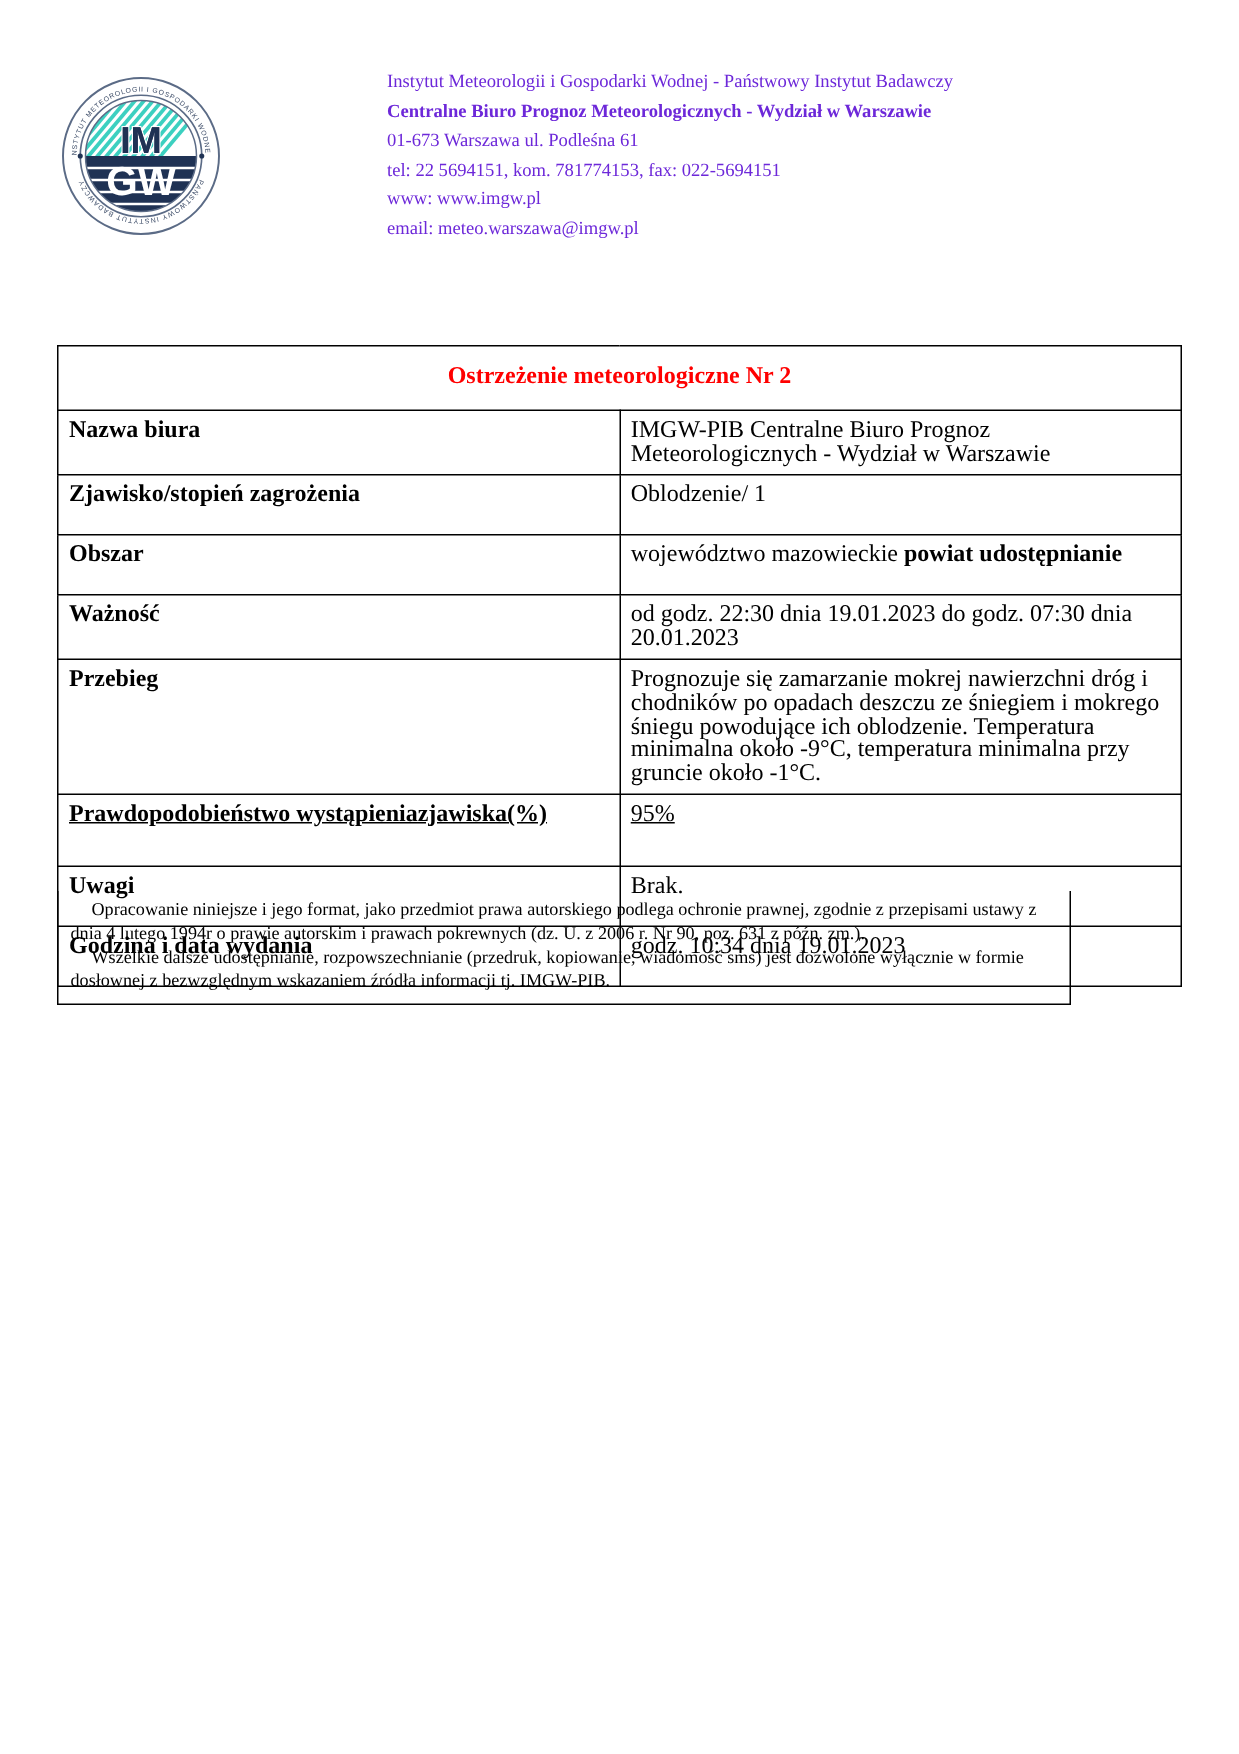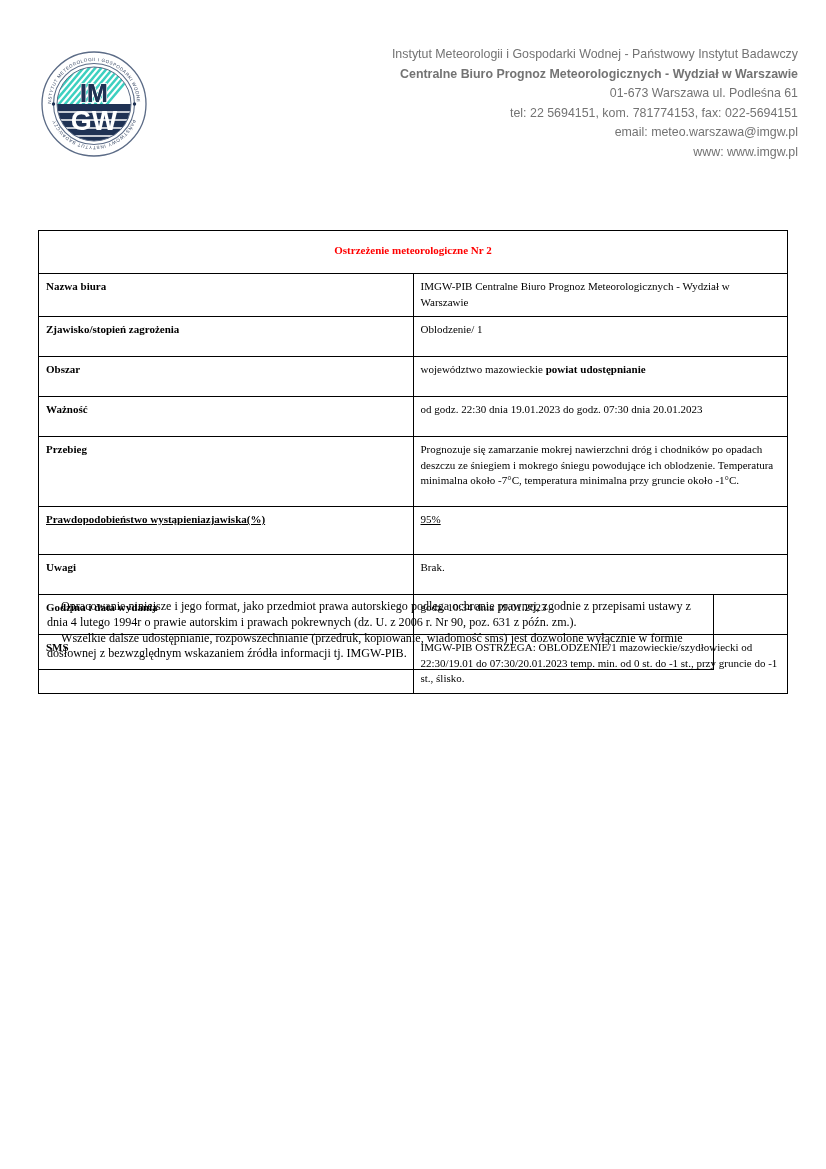--- a/index.html
+++ b/index.html
@@ -31,42 +31,41 @@
     width: 108px;
     height: 108px;
   }
   #logo-svg { display: block; }
 
   #header-address {
     position: absolute;
     right: 28px;
     top: 45px;
     width: 540px;
-    text-align: right;
-    font-family: Liberation Sans, sans-serif;
-    color: #737373;
+    font-family: Liberation Serif, serif;
+    color: #6d28d9;
     font-size: 12.4px;
     line-height: 19.5px;
   }
   #header-address .line-bold { font-weight: bold; }
 
   
   #warning-table {
     position: absolute;
     left: 38px;
     top: 230px;
     width: 750px;
     border-collapse: collapse;
     table-layout: fixed;
   }
   #warning-table td {
     border: 1px solid #000000;
     vertical-align: top;
     padding: 5px 7px 6px 7px;
-    font-size: 11px;
+    font-size: 16px;
     line-height: 15.6px;
   }
   #warning-table td.label-cell {
     width: 198px;
     font-weight: bold;
   }
   #warning-table td.value-cell {
     width: 552px;
   }
   td.title-cell {
@@ -162,22 +161,22 @@
       <circle cx="13.5" cy="54" r="1.7" fill="#1f3254"></circle>
       <circle cx="94.5" cy="54" r="1.7" fill="#1f3254"></circle>
     </svg>
   </div>
 
   <div id="header-address">
     <div>Instytut Meteorologii i Gospodarki Wodnej - Państwowy Instytut Badawczy</div>
     <div class="line-bold">Centralne Biuro Prognoz Meteorologicznych - Wydział w Warszawie</div>
     <div>01-673 Warszawa ul. Podleśna  61</div>
     <div>tel: 22 5694151, kom. 781774153, fax: 022-5694151</div>
+    <div>www: www.imgw.pl</div>
     <div>email: meteo.warszawa@imgw.pl</div>
-    <div>www: www.imgw.pl</div>
   </div>
 </div>
 
 <table id="warning-table">
   <tbody>
     <tr>
       <td class="title-cell" colspan="2">Ostrzeżenie meteorologiczne Nr 2</td>
     </tr>
 
     <tr class="row-tall">
@@ -195,41 +194,37 @@
       <td class="value-cell"><span>województwo mazowieckie </span><span class="bold-inline">powiat udostępnianie</span></td>
     </tr>
 
     <tr class="row-tall">
       <td class="label-cell">Ważność</td>
       <td class="value-cell">od godz. 22:30 dnia 19.01.2023 do godz. 07:30 dnia 20.01.2023</td>
     </tr>
 
     <tr class="row-przebieg">
       <td class="label-cell">Przebieg</td>
-      <td class="value-cell">Prognozuje się zamarzanie mokrej nawierzchni dróg i chodników po opadach deszczu ze śniegiem  i mokrego śniegu  powodujące ich oblodzenie. Temperatura minimalna około -7°C, temperatura minimalna przy gruncie około -1°C.</td>
+      <td class="value-cell">Prognozuje się zamarzanie mokrej nawierzchni dróg i chodników po opadach deszczu ze śniegiem  i mokrego śniegu  powodujące ich oblodzenie. Temperatura minimalna około -9°C, temperatura minimalna przy gruncie około -1°C.</td>
     </tr>
 
     <tr class="row-prob">
       <td class="label-cell">Prawdopodobieństwo wystąpieniazjawiska(%)</td>
       <td class="value-cell">95%</td>
     </tr>
 
     <tr class="row-tall">
       <td class="label-cell">Uwagi</td>
       <td class="value-cell">Brak.</td>
     </tr>
 
     <tr class="row-tall">
       <td class="label-cell">Godzina i data wydania</td>
       <td class="value-cell">godz. 10:34 dnia 19.01.2023</td>
     </tr>
 
-    <tr class="row-sms">
-      <td class="label-cell">SMS</td>
-      <td class="value-cell">IMGW-PIB OSTRZEGA: OBLODZENIE/1 mazowieckie/szydłowiecki od 22:30/19.01 do 07:30/20.01.2023 temp. min. od 0 st. do -1 st., przy gruncie do -1 st., ślisko.</td>
-    </tr>
   </tbody>
 </table>
 
 <div id="footer-note">
   <p>Opracowanie niniejsze i jego format, jako przedmiot prawa autorskiego podlega ochronie prawnej, zgodnie z przepisami ustawy z dnia 4 lutego 1994r o prawie autorskim i prawach pokrewnych (dz. U. z 2006 r. Nr 90, poz. 631 z późn.  zm.).</p>
   <p>Wszelkie dalsze udostępnianie, rozpowszechnianie (przedruk, kopiowanie, wiadomość   sms) jest dozwolone wyłącznie w formie dosłownej z bezwzględnym wskazaniem źródła  informacji tj. IMGW-PIB.</p>
 </div>
 
 </body></html>

